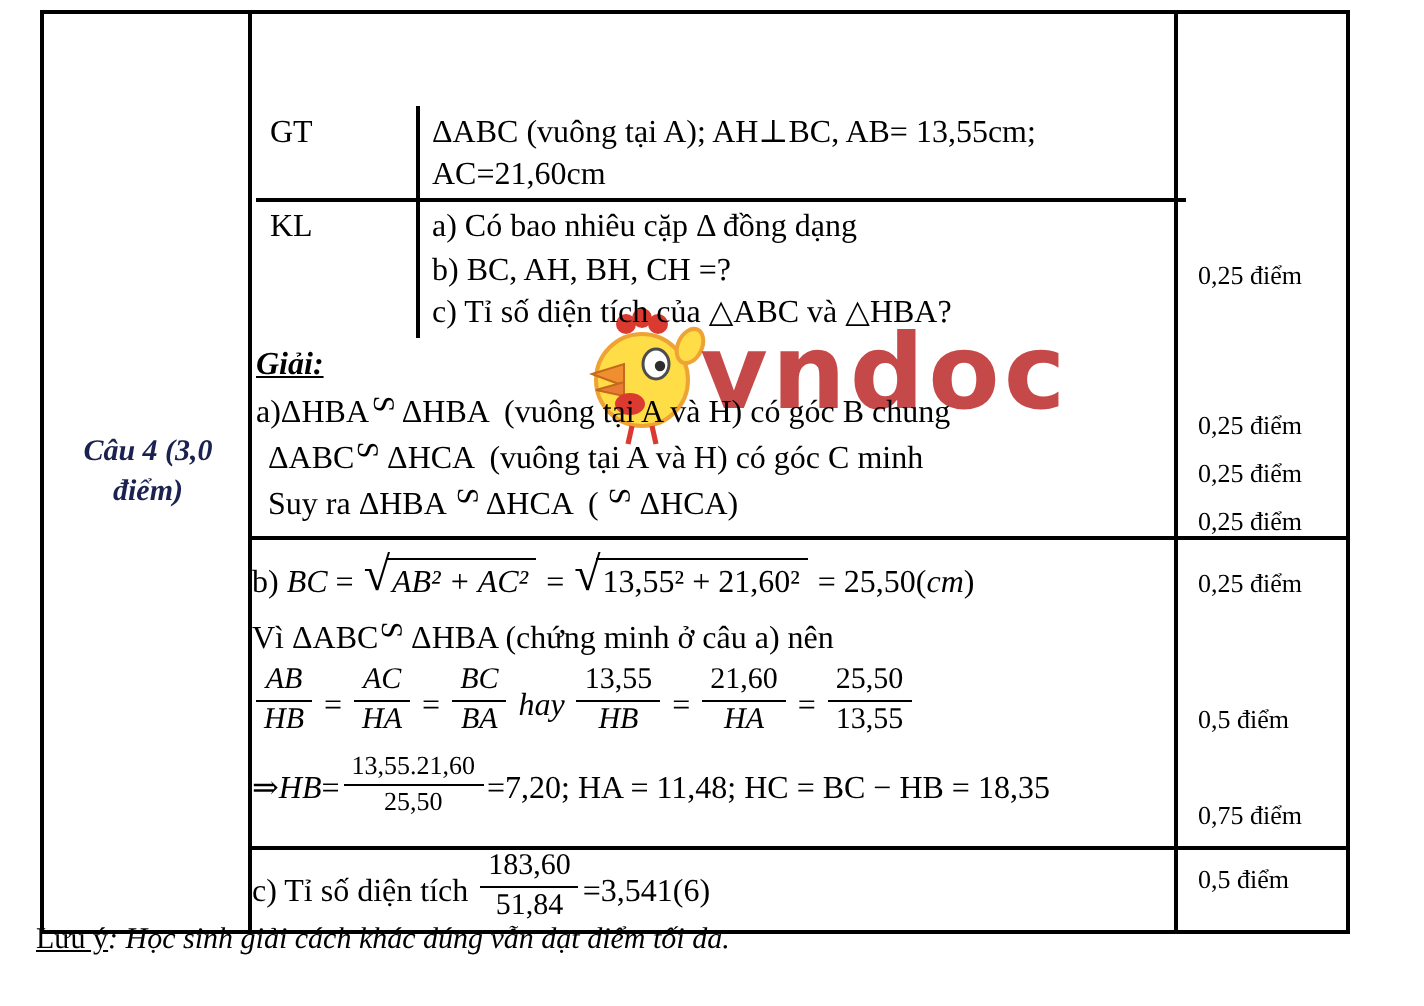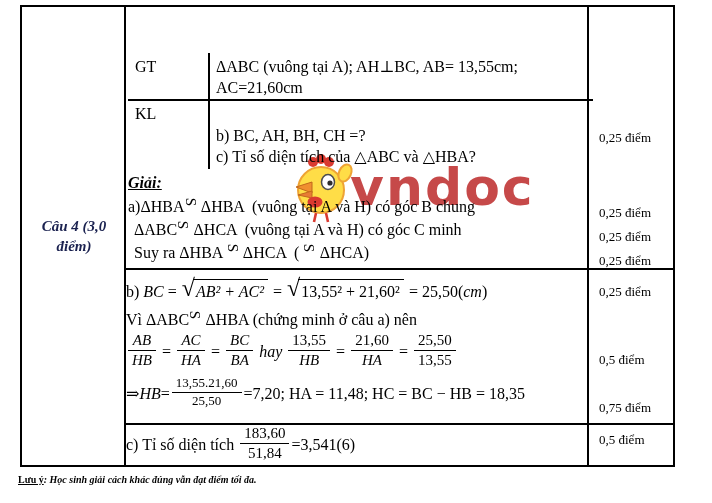--- a/index.html
+++ b/index.html
@@ -47,21 +47,21 @@
   .point{position:absolute;left:577px;font-size:13px;white-space:pre;}
 
   
   .watermark{position:absolute;z-index:1;}
   .brand{position:absolute;left:350px;top:157px;
          font-family:"DejaVu Sans","Liberation Sans",sans-serif;
          font-weight:bold;font-size:52px;letter-spacing:2px;opacity:.8;}
   .chick{position:absolute;left:290px;top:153px;opacity:.95;}
 
   
-  .footnote{position:absolute;left:18px;top:474px;font-size:10px;font-weight:bold;z-index:2;}
+  .footnote{position:absolute;left:18px;top:462px;font-size:15px;font-weight:normal;z-index:2;}
   .footnote .fn-label{text-decoration:underline;font-style:normal;}
   .footnote .fn-rest{font-style:italic;}
 </style>
 </head>
 <body>
 
 <div class="page">
 
   <div class="watermark">
     <svg class="chick" width="64" height="70" viewBox="0 0 64 70">
@@ -87,20 +87,21 @@
     <div class="hline h-sec2"></div>
 
     <div class="cell-left" style="color: rgb(27, 34, 80);">Câu 4 (3,0 điểm)</div>
 
     <div class="vline gtkl-v"></div>
     <div class="hline gtkl-h"></div>
     <div class="tline" style="left:113px;top:50px;">GT</div>
     <div class="tline" style="left:194px;top:50px;">ΔABC (vuông tại A); AH⊥BC, AB= 13,55cm;</div>
     <div class="tline" style="left:194px;top:71px;">AC=21,60cm</div>
     <div class="tline" style="left:113px;top:97px;">KL</div>
+    <div class="tline" style="left:194px;top:97px;">a) Có bao nhiêu cặp Δ đồng dạng</div>
     <div class="tline" style="left:194px;top:140px;">c) Tỉ số diện tích của △ABC và △HBA?</div>
     <div class="tline" style="left:194px;top:119px;">b) BC, AH, BH, CH =?</div>
 
     <div id="content-layer">
         <div class="sline" style="left: 106px; top: 166px;"><span class="giai">Giải:</span></div>
         <div class="sline" style="left: 106px; top: 190px;"><span>a)ΔHBA</span><span class="sim">S</span><span> ΔHBA  (vuông tại A và H) có góc B chung</span></div>
         <div class="sline" style="left: 112px; top: 213px;"><span>ΔABC</span><span class="sim">S</span><span> ΔHCA  (vuông tại A và H) có góc C minh</span></div>
         <div class="sline" style="left: 112px; top: 236px;"><span>Suy ra ΔHBA </span><span class="sim">S</span><span> ΔHCA  ( </span><span class="sim">S</span><span> ΔHCA)</span></div>
         <div class="sline" style="left: 104px; top: 272px;"><span>b) </span><span class="it">BC</span><span> = </span><span class="sqrtwrap"><span class="rad">√</span><span class="vinc it">AB² + AC²</span></span><span> = </span><span class="sqrtwrap"><span class="rad">√</span><span class="vinc">13,55² + 21,60²</span></span><span> = 25,50(</span><span class="it">cm</span><span>)</span></div>
         <div class="sline" style="left: 104px; top: 303px;"><span>Vì ΔABC</span><span class="sim">S</span><span> ΔHBA (chứng minh ở câu a) nên</span></div>

